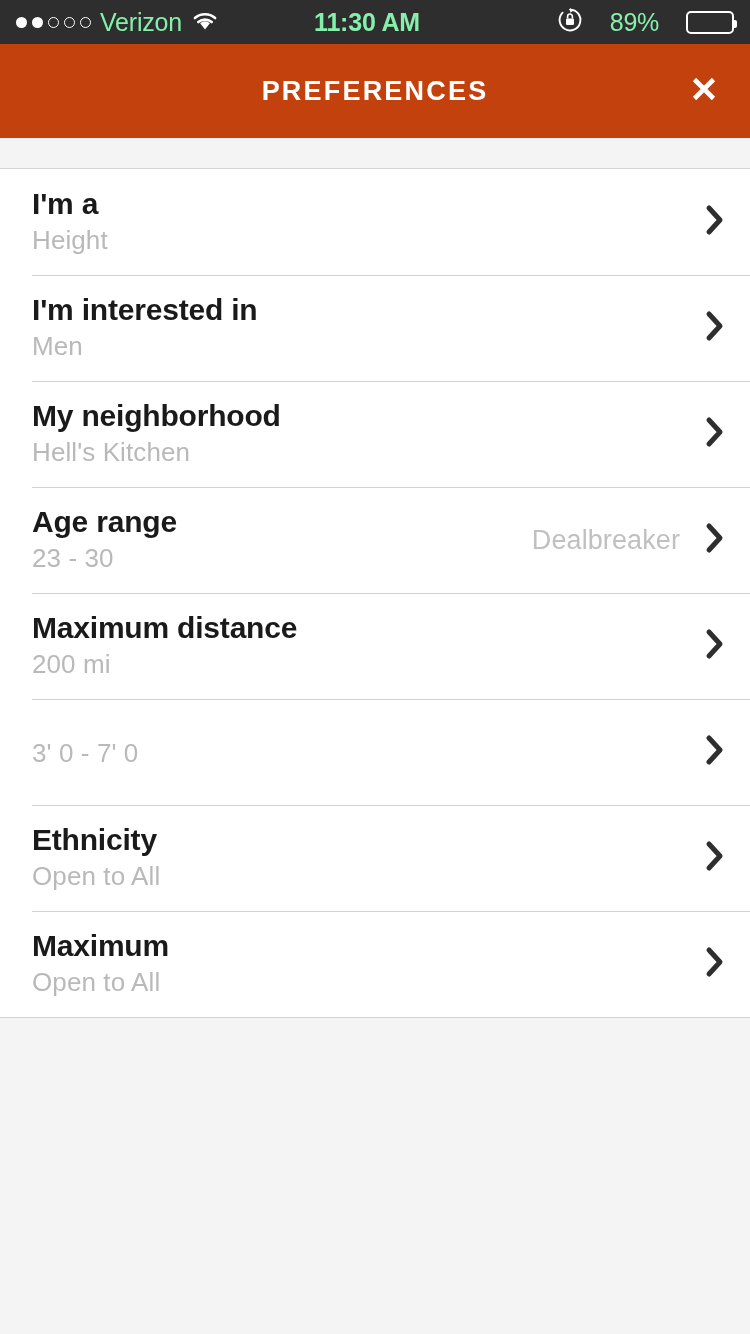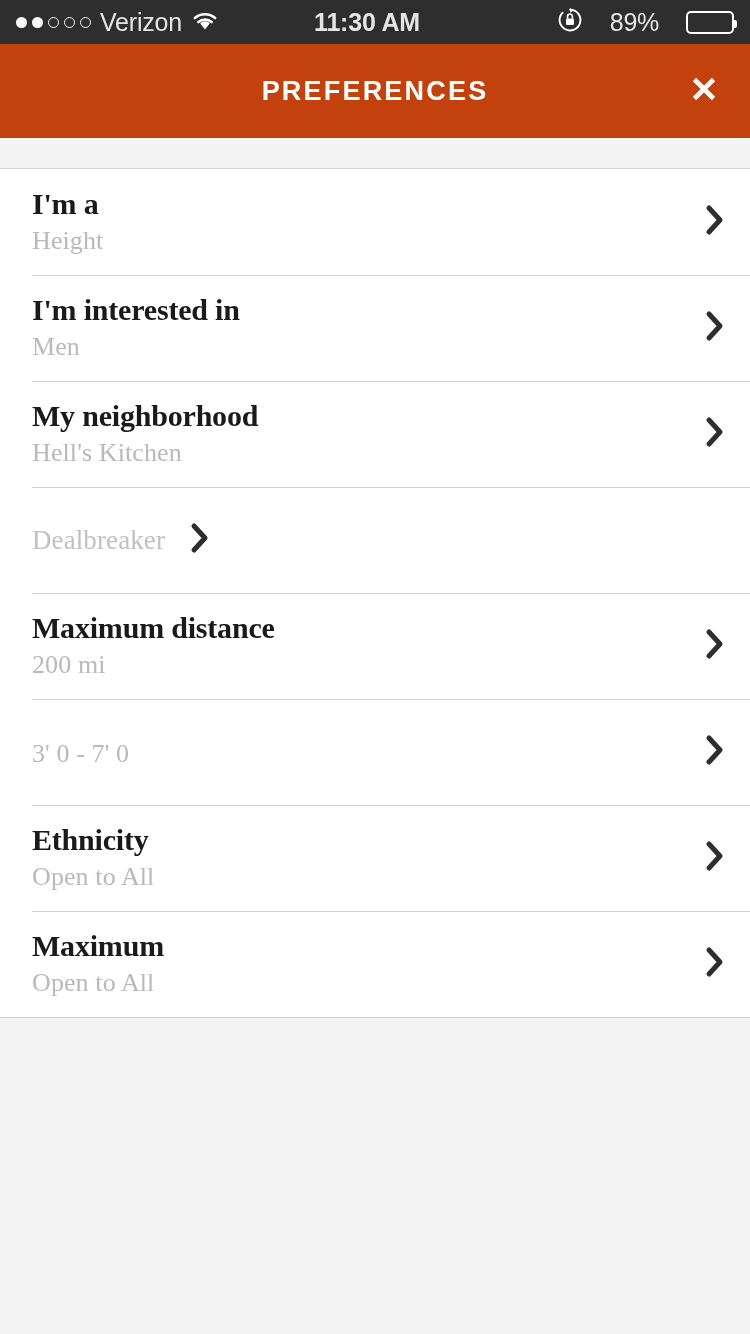--- a/index.html
+++ b/index.html
@@ -12,21 +12,21 @@
     background: #f4f4f4;
     font-family: "Liberation Sans", sans-serif;
     -webkit-font-smoothing: antialiased;
     overflow: hidden;
   }
 
   
   .statusbar {
     height: 44px;
     background: #2e2e2e;
-    color: #e5e5e5;
+    color: #86efac;
     display: flex;
     align-items: center;
     position: relative;
     padding: 12px 16px;
     box-sizing: border-box;
   }
   .sb-left {
     display: flex;
     align-items: center;
     gap: 9px;
@@ -141,21 +141,20 @@
     border-bottom: 1px solid #d2d2d2;
   }
   .row {
     height: 106px;
     display: flex;
     align-items: center;
     padding: 0 24px 0 32px;
     box-sizing: border-box;
     position: relative;
     cursor: pointer;
-    font-family: Liberation Serif, serif;
   }
   .row + .row::before {
     content: "";
     position: absolute;
     left: 32px;
     right: 0;
     top: 0;
     height: 1px;
     background: #d2d2d2;
   }
@@ -276,20 +275,24 @@
     <div class="row">
       <div class="row-text">
         <div class="row-title">My neighborhood</div>
         <div class="row-sub">Hell's Kitchen</div>
       </div>
       <span class="chevron"><svg width="22" height="34" viewBox="0 0 22 34">
           <path d="M5 5 L16 17 L5 29" stroke="#2e2e2e" stroke-width="5" fill="none" stroke-linecap="round" stroke-linejoin="round"></path>
         </svg></span>
     </div>
     <div class="row">
+      <div class="row-text">
+        <div class="row-title">Age range</div>
+        <div class="row-sub">23 - 30</div>
+      </div>
       <div class="row-aside">Dealbreaker</div>
       <span class="chevron"><svg width="22" height="34" viewBox="0 0 22 34">
           <path d="M5 5 L16 17 L5 29" stroke="#2e2e2e" stroke-width="5" fill="none" stroke-linecap="round" stroke-linejoin="round"></path>
         </svg></span>
     </div>
     <div class="row">
       <div class="row-text">
         <div class="row-title">Maximum distance</div>
         <div class="row-sub">200 mi</div>
       </div>

